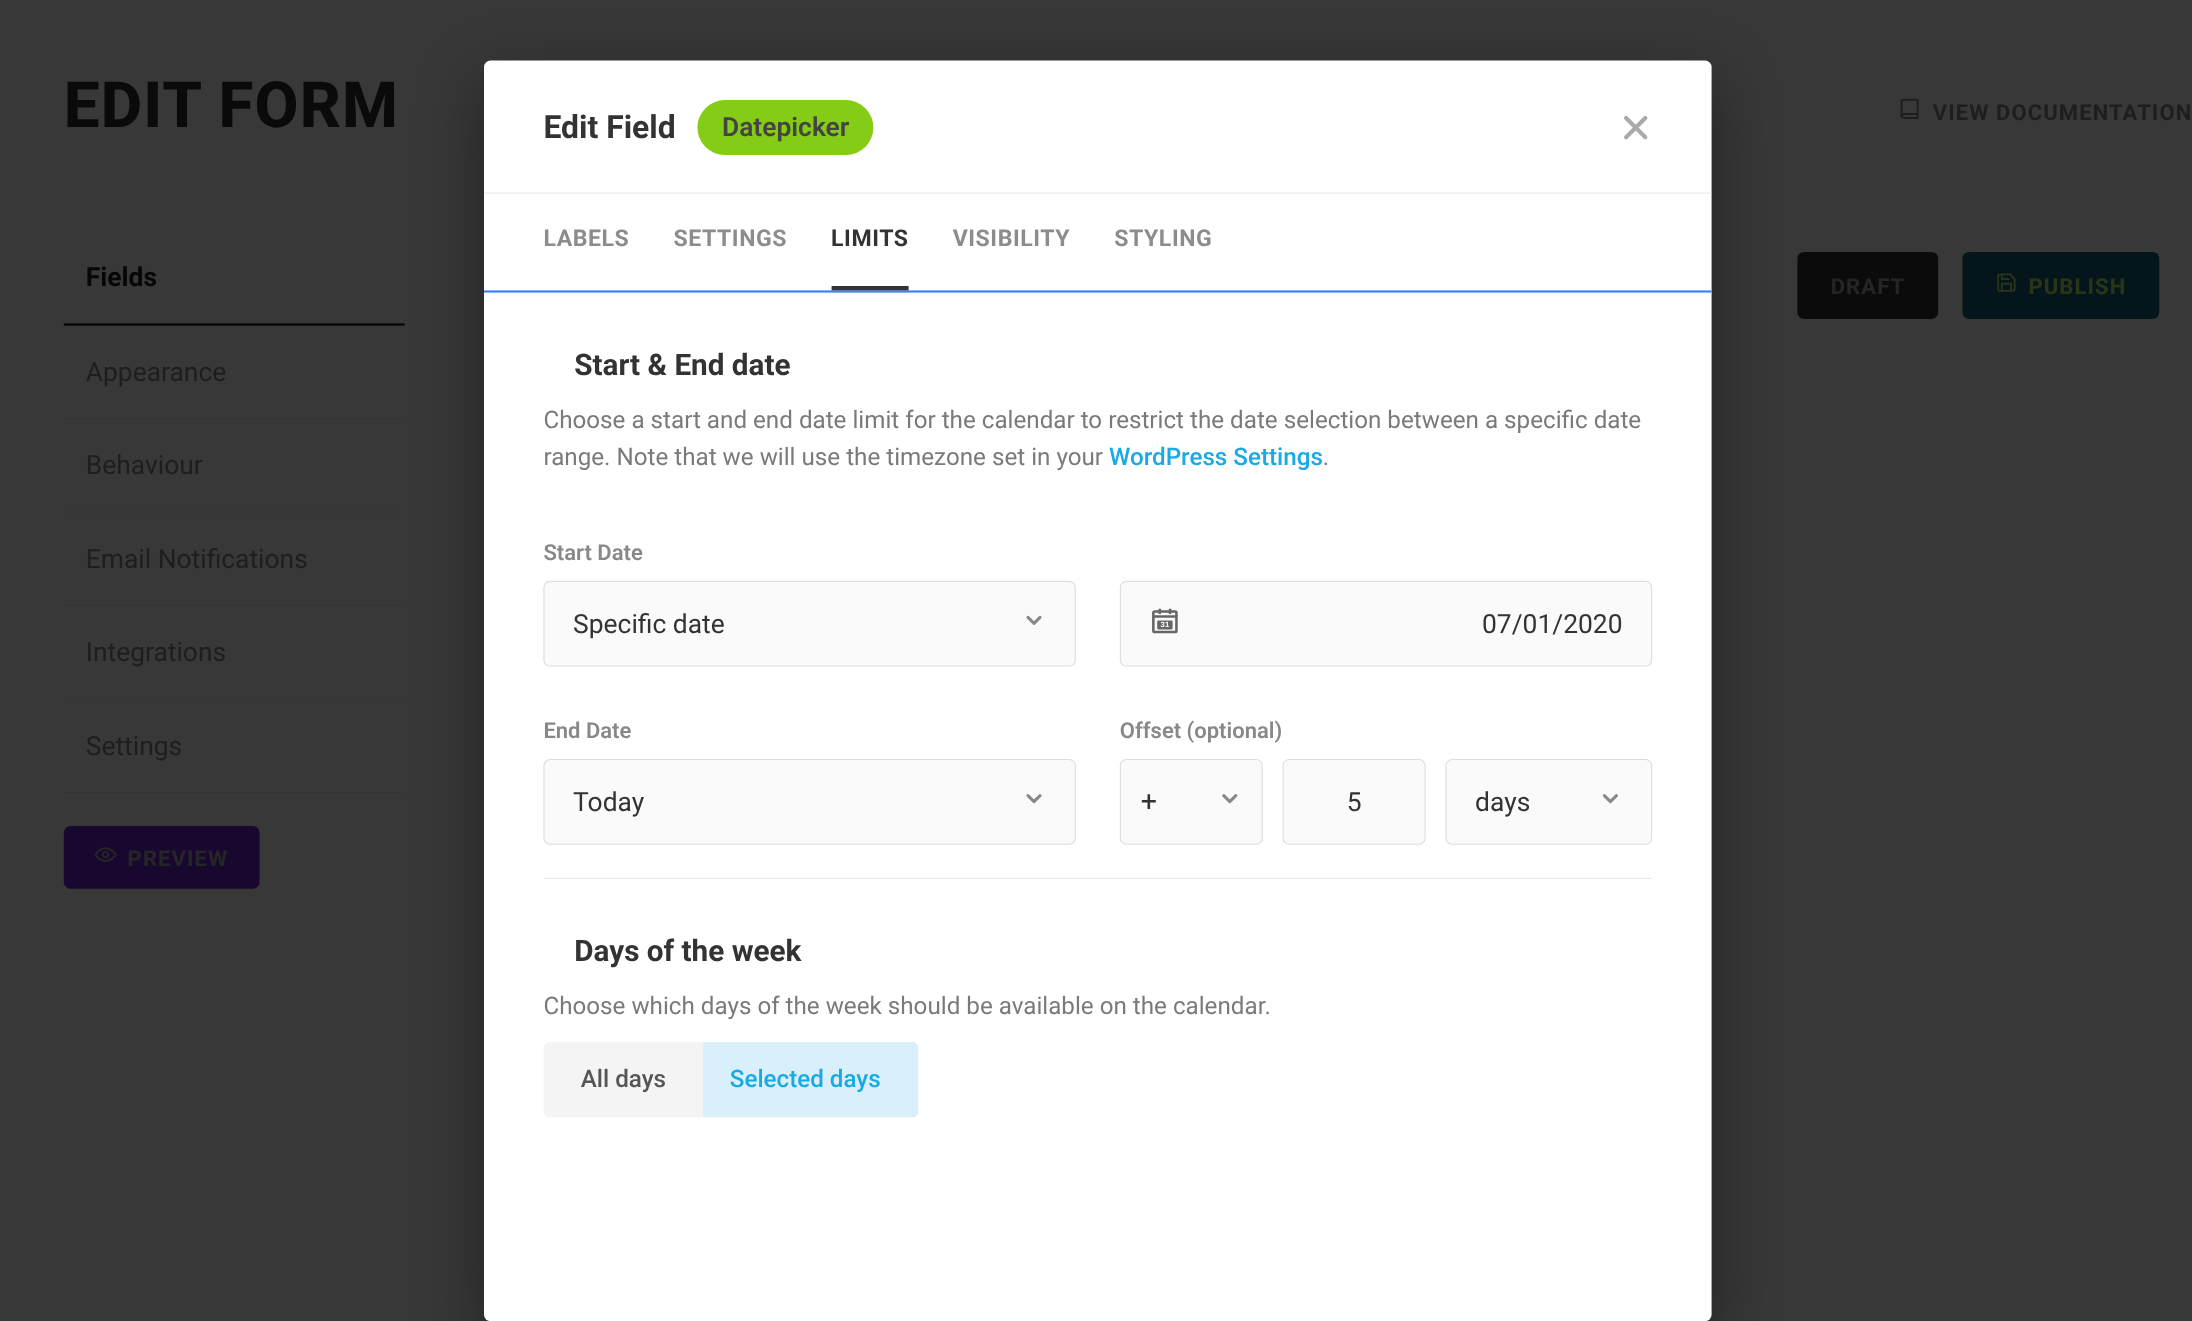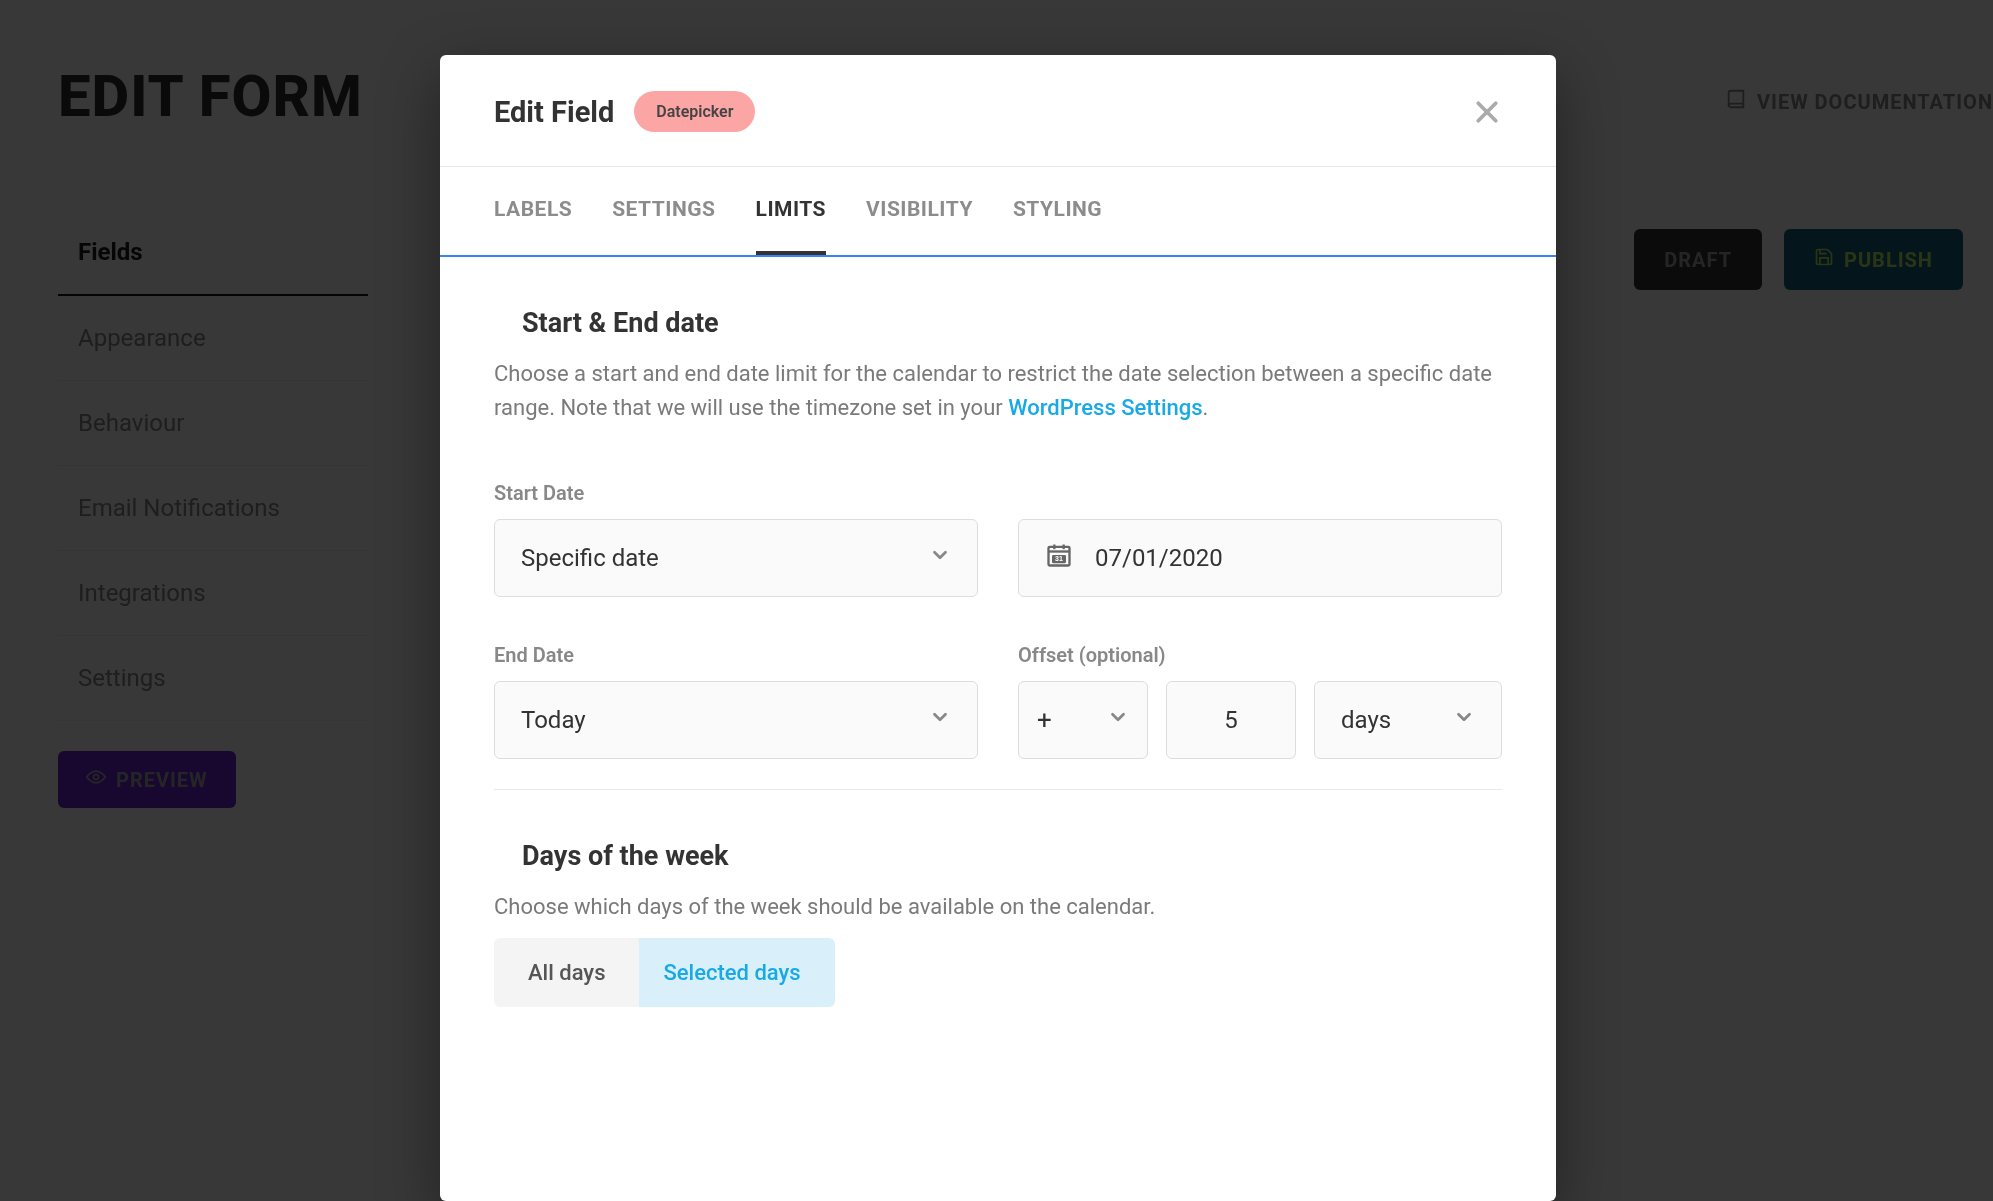--- a/index.html
+++ b/index.html
@@ -23,39 +23,39 @@
   .bg-btn.publish { background: #13647a; color: #bef264; text-align: center; }
   .bg-btn svg { width: 20px; height: 20px; }
 
   
   .dim { position: absolute; inset: 0; background: rgba(0,0,0,0.78); }
 
   
   .modal { position: absolute; left: 440px; top: 55px; width: 1116px; height: 1146px; background: #fff; border-radius: 6px; box-shadow: 0 20px 60px rgba(0,0,0,.4); display: flex; flex-direction: column; overflow: hidden; }
   .modal-header { display: flex; align-items: center; padding: 36px 54px 34px; border-bottom: 1px solid #e6e6e6; }
   .modal-title { font-size: 29px; font-weight: 700; color: #333; }
-  .badge { margin-left: 20px; background: #fca5a5; color: #444; font-size: 16px; font-weight: 600; padding: 11px 22px; border-radius: 28px; }
+  .badge { margin-left: 20px; background: #84cc16; color: #444; font-size: 24px; font-weight: 600; padding: 11px 22px; border-radius: 28px; }
   .modal-close { margin-left: auto; width: 30px; height: 30px; color: #aaa; cursor: pointer; }
   .modal-close svg { width: 100%; height: 100%; }
 
   .modal-tabs { display: flex; gap: 40px; padding: 0 54px; border-bottom: 2px solid #3b82f6; }
   .modal-tab { padding: 30px 0; font-size: 21px; font-weight: 700; letter-spacing: .5px; color: #8c8c8c; cursor: pointer; border-bottom: 4px solid transparent; }
   .modal-tab.active { color: #333; border-bottom-color: #333; }
 
   .modal-body { padding: 50px 54px; overflow-y: auto; flex: 1; }
   .section-title { font-size: 27px; font-weight: 700; color: #333; margin-bottom: 18px; margin-left: 28px; }
   .section-desc { font-size: 22px; line-height: 1.55; color: #7a7a7a; margin-bottom: 32px; }
   .section-desc a { color: #18a9e6; text-decoration: none; font-weight: 500; }
 
   .field-label { font-size: 20px; color: #888; font-weight: 600; margin-bottom: 14px; }
 
   .row { display: flex; gap: 40px; margin-bottom: 46px; }
   .col { flex: 1; display: flex; flex-direction: column; }
 
-  .select, .dateinput { height: 78px; border: 1px solid #ddd; border-radius: 6px; background: #fafafa; display: flex; align-items: center; padding: 0 26px; font-size: 24px; color: #333; cursor: pointer; position: relative; }
+  .select, .dateinput { height: 78px; border: 1px solid #ddd; border-radius: 6px; background: #fafafa; display: flex; align-items: center; padding: 0 26px; font-size: 24px; color: #333; cursor: pointer; position: relative; justify-content: space-between; }
   .select .chev { margin-left: auto; color: #888; }
   .select .chev svg { width: 22px; height: 22px; }
   .dateinput .cal-icon { margin-right: 22px; color: #666; }
   .dateinput .cal-icon svg { width: 28px; height: 28px; }
 
   .offset-row { display: flex; gap: 18px; }
   .offset-row .select.small { flex: 0 0 130px; justify-content: center; gap: 14px; padding: 0 18px; }
   .offset-row .select.small .sign { font-size: 26px; font-weight: 400; }
   .offset-row .num { flex: 0 0 130px; height: 78px; border: 1px solid #ddd; border-radius: 6px; background: #fafafa; display:flex; align-items:center; justify-content:center; font-size:24px; color:#333; }
   .offset-row .select.unit { flex: 1; }

